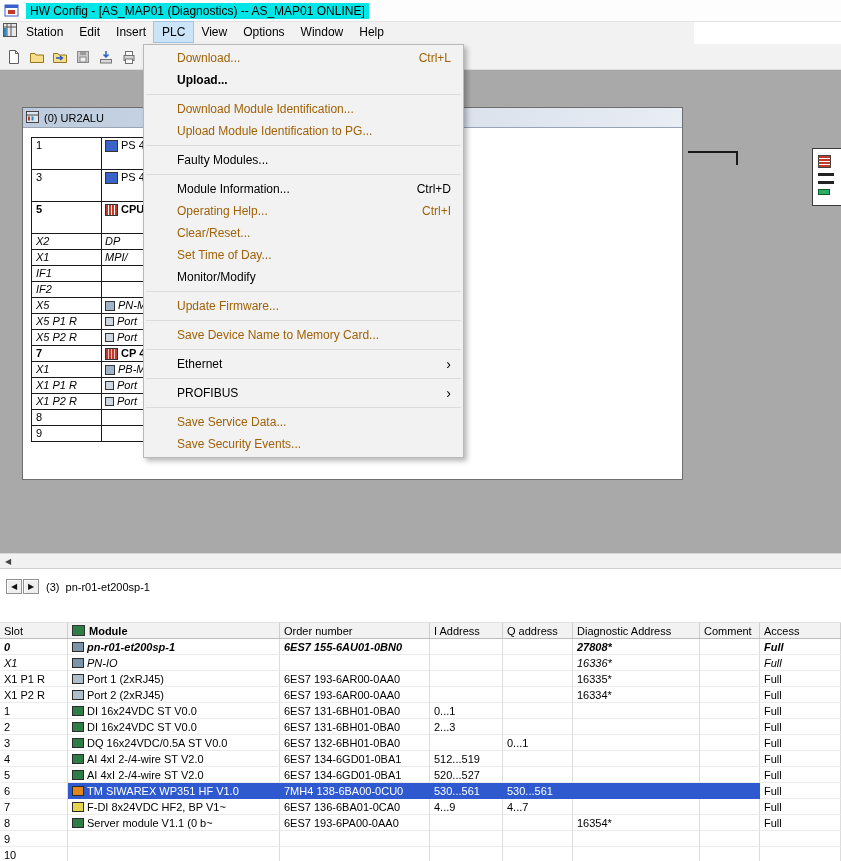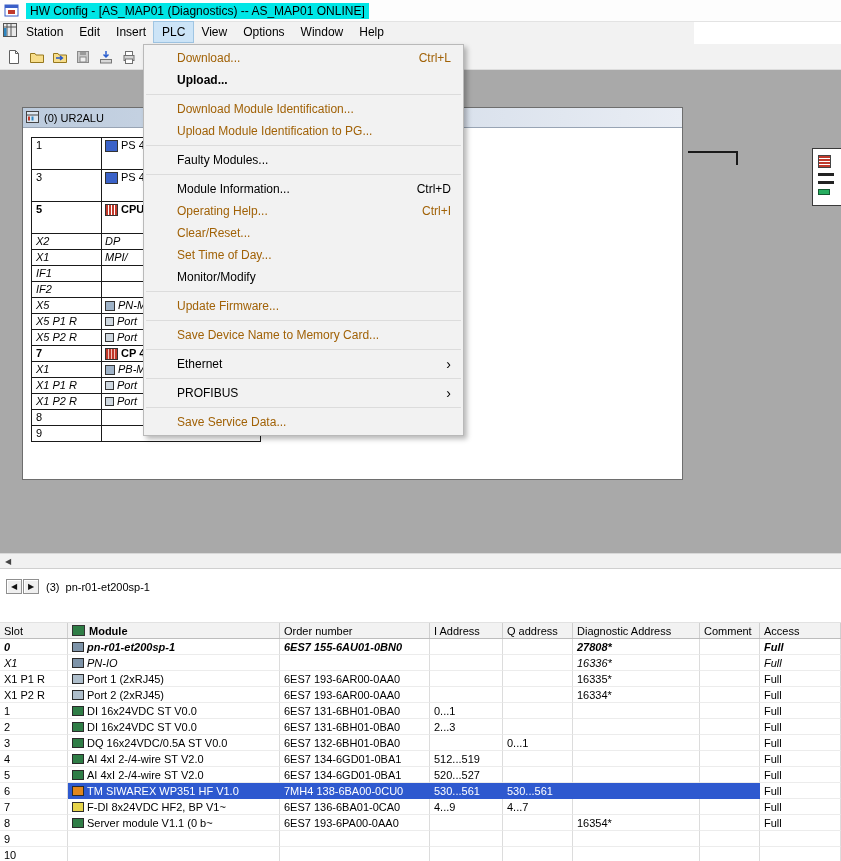--- a/index.html
+++ b/index.html
@@ -741,13 +741,16 @@
     </div>
     <div class="msep"></div>
     <div class="mi">
       <span class="lbl">PROFIBUS</span>
       <span class="sub">›</span>
     </div>
     <div class="msep"></div>
     <div class="mi disabled">
       <span class="lbl">Save Service Data...</span>
     </div>
+    <div class="mi disabled">
+      <span class="lbl">Save Security Events...</span>
+    </div>
   </div>
 
 </body></html>

